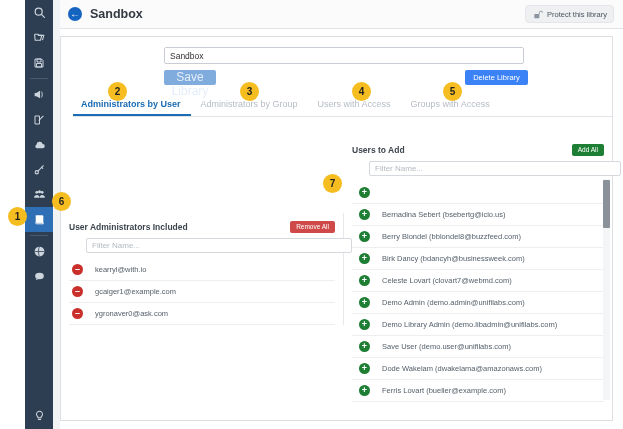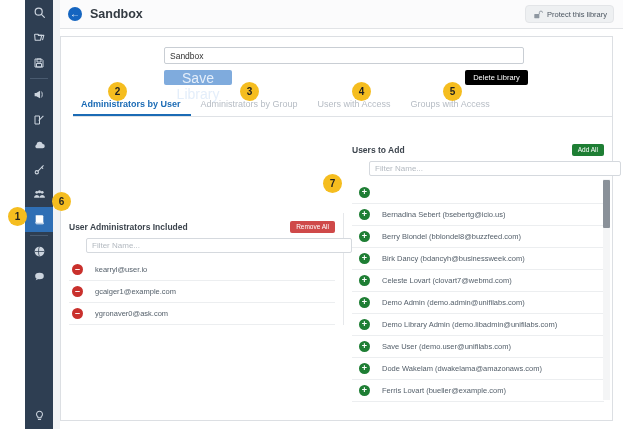--- a/index.html
+++ b/index.html
@@ -59,28 +59,28 @@
   }
 
   .form-row { position:absolute; left:0; right:0; top:0; }
   .lib-name-input {
     position: absolute; left: 103px; top: 10px; width: 360px; height: 17px;
     border: 1px solid #c9ced4; background:#fff; border-radius:2px;
     font-family: "Liberation Sans", sans-serif;
     font-size: 8.5px; color:#333; padding: 0 5px; outline:none;
   }
   .save-btn {
-    position: absolute; left: 103px; top: 33px; width: 68px; height: 15px;
+    position: absolute; left: 103px; top: 33px; width: 52px; height: 15px;
     background: #7fabdd; border:none; border-radius: 2px;
-    color: #e4eefa; font-size: 14px; font-family:"Liberation Sans", sans-serif;
+    color: #e4eefa; font-size: 12px; font-family:"Liberation Sans", sans-serif;
     cursor: default;
   }
   .delete-btn {
     position: absolute; left: 404px; top: 33px; width: 63px; height: 15px;
-    background: #000000; border:none; border-radius: 2px;
+    background: #3b82f6; border:none; border-radius: 2px;
     color: #ffffff; font-size: 7.5px; font-family:"Liberation Sans", sans-serif;
     cursor: pointer;
   }
 
   
   .tabs {
     position:absolute; left:12px; right:0; top:58px; height:22px;
     border-bottom: 1px solid #dfe2e6;
     display:flex; align-items:flex-start;
   }
@@ -291,21 +291,21 @@
         <div class="panel-head">
           <div class="panel-title">User Administrators Included</div>
           <button class="panel-action btn-remove-all">Remove All</button>
         </div>
         <input class="filter-input" placeholder="Filter Name..." style="">
         <div class="user-list" id="left-list">
             <div class="user-row">
               <div class="row-icon">
                 <div class="circle-icon circle-minus">–</div>
               </div>
-              <div class="row-label">kearryl@user.io</div>
+              <div class="row-label">kearryl@with.io</div>
             </div>
             <div class="user-row">
               <div class="row-icon">
                 <div class="circle-icon circle-minus">–</div>
               </div>
               <div class="row-label">gcaiger1@example.com</div>
             </div>
             <div class="user-row">
               <div class="row-icon">
                 <div class="circle-icon circle-minus">–</div>

